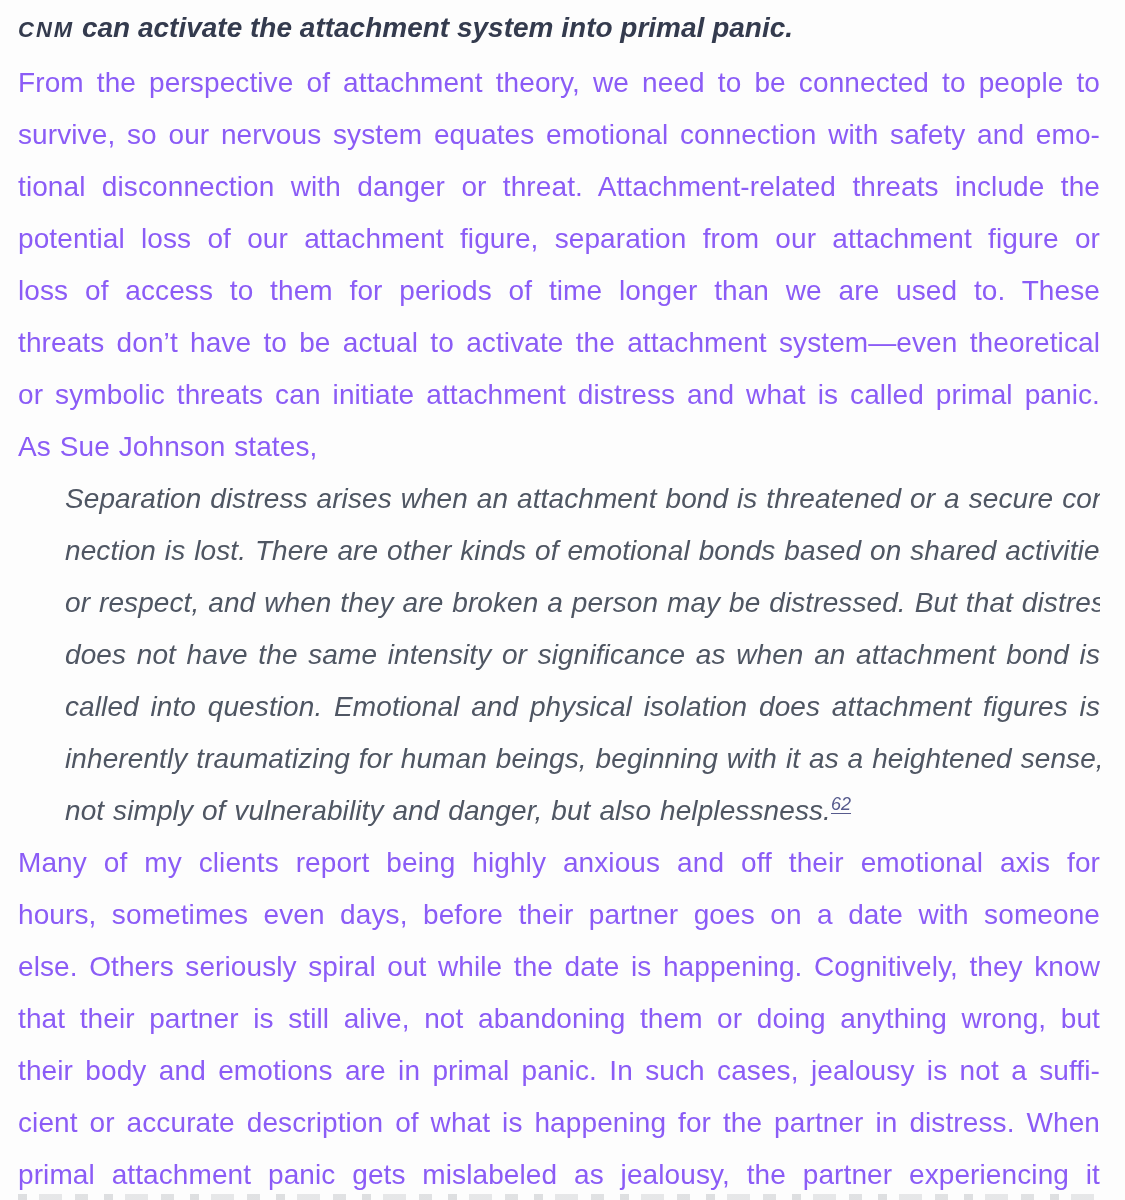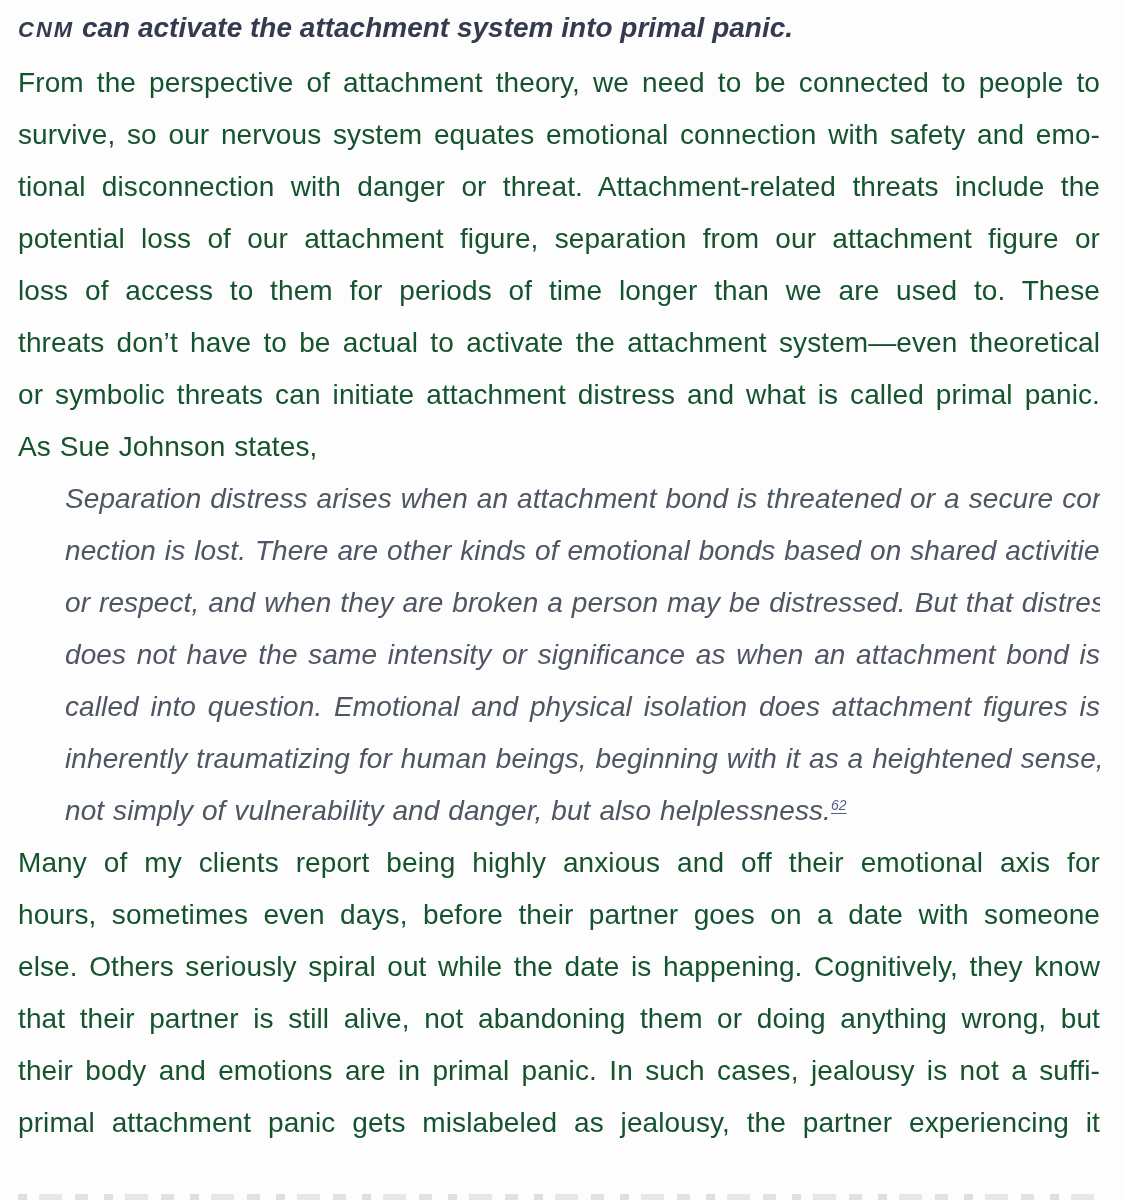--- a/index.html
+++ b/index.html
@@ -30,21 +30,21 @@
   .heading .sc {
     font-size: 22px;
     letter-spacing: 2px;
     text-align: right;
   }
   .heading .rest { margin-left: 0.28em; }
   .line {
     font-size: 28px;
     line-height: 52px;
     height: 52px;
-    color: #14532d;
+    color: #8b5cf6;
     text-align: justify;
     text-align-last: justify;
     letter-spacing: 0.1px;
     word-spacing: 1px;
     overflow: hidden;
     white-space: nowrap;
   }
   .line.lastline {
     text-align: left;
     text-align-last: left;
@@ -52,21 +52,21 @@
   .quote { margin-left: 47px; }
   .quote .line {
     font-style: italic;
     color: #4f5663;
   }
   .fn {
     text-decoration: none;
     cursor: pointer;
   }
   .fn sup {
-    font-size: 14px;
+    font-size: 18px;
     color: #575b8d;
     text-decoration: underline;
     text-underline-offset: 3px;
     vertical-align: super;
     line-height: 0;
     letter-spacing: 0;
   }
   
   .cutoff {
     position: absolute;
@@ -109,19 +109,20 @@
       <div class="line">inherently traumatizing for human beings, beginning with it as a heightened sense,</div>
       <div class="line lastline"><span>not simply of vulnerability and danger, but also helplessness.</span><a class="fn"><sup>62</sup></a></div>
     </div>
 
     <div class="para">
       <div class="line">Many of my clients report being highly anxious and off their emotional axis for</div>
       <div class="line">hours, sometimes even days, before their partner goes on a date with someone</div>
       <div class="line">else. Others seriously spiral out while the date is happening. Cognitively, they know</div>
       <div class="line">that their partner is still alive, not abandoning them or doing anything wrong, but</div>
       <div class="line">their body and emotions are in primal panic. In such cases, jealousy is not a suffi-</div>
+      <div class="line">cient or accurate description of what is happening for the partner in distress. When</div>
       <div class="line">primal attachment panic gets mislabeled as jealousy, the partner experiencing it</div>
     </div>
 
   </div>
 
   <div class="cutoff"></div>
 </div>
 
 </body></html>

